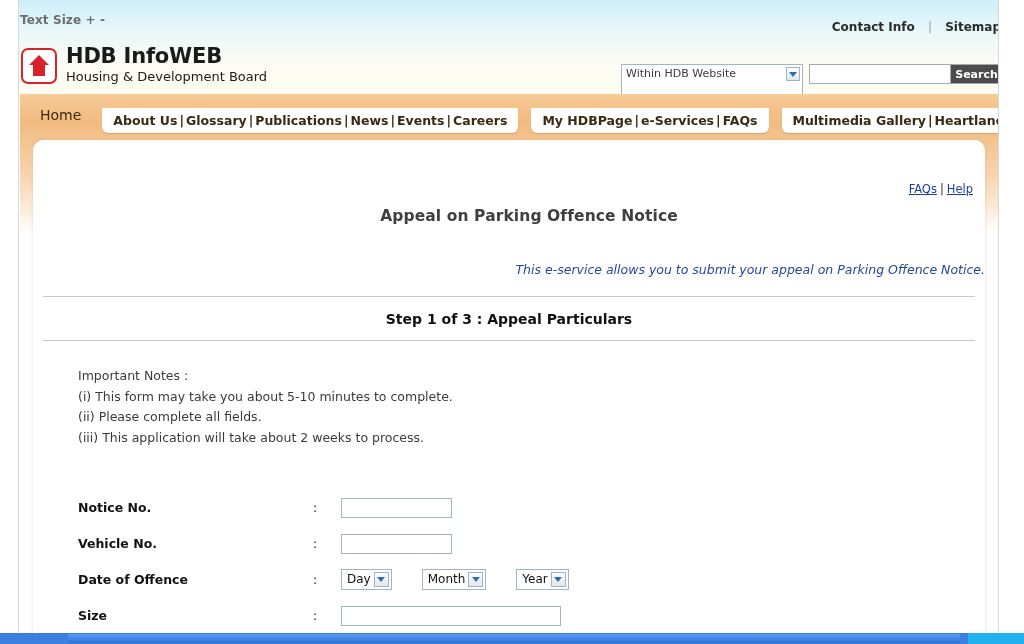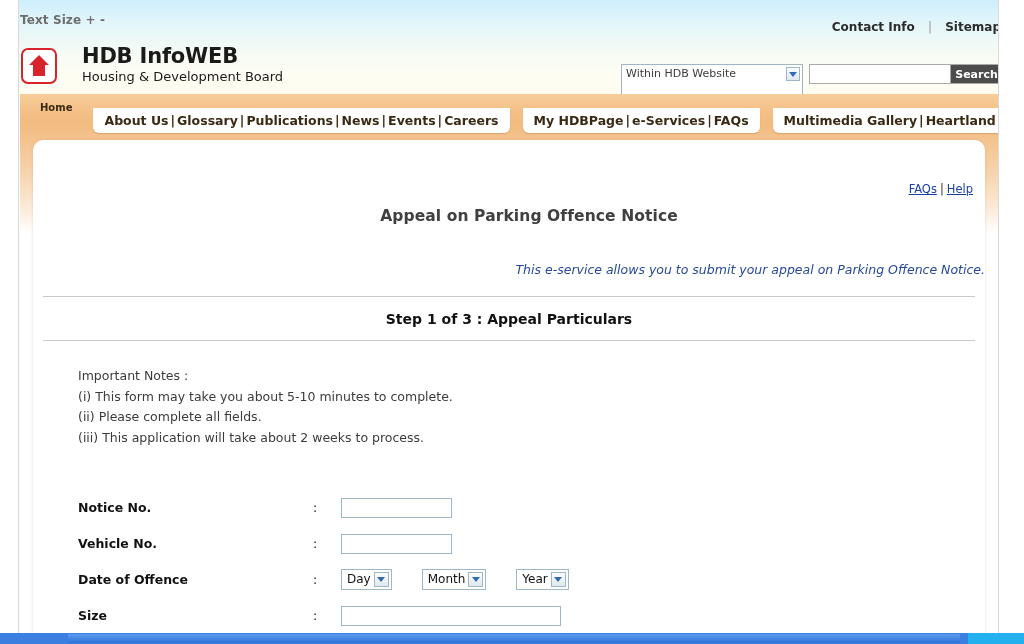--- a/index.html
+++ b/index.html
@@ -53,21 +53,21 @@
     letter-spacing: .1px;
   }
   #textsize .sz { cursor: pointer; }
 
   
   #hdb-lockup {
     position: absolute;
     left: 21px; top: 46px;
     display: flex;
     align-items: center;
-    gap: 25px;
+    gap: 9px;
   }
   #hdb-mark {
     width: 36px; height: 36px;
     border-radius: 7px;
     background: #ffffff;
     border: 2.5px solid #d8232a;
     display: flex; align-items: center; justify-content: center;
     flex: none;
   }
   #hdb-mark svg { display: block; }
@@ -206,25 +206,25 @@
   #nav {
     position: absolute;
     left: 0; top: 0;
     height: 29px;
     display: flex;
     align-items: flex-start;
     padding-left: 12px;
     gap: 13px;
   }
   .navhome {
-    font-size: 10px;
-    font-weight: bold;
+    font-size: 14px;
+    font-weight: normal;
     color: #3a2a13;
     line-height: 27px;
-    padding: 0 8px;
+    padding: 8px 8px;
   }
   .navgroup {
     background: #ffffff;
     border-radius: 0 0 6px 6px;
     height: 25px;
     line-height: 25px;
     padding: 0 11px;
     font-size: 12.5px;
     font-weight: bold;
     color: #3a2a13;

